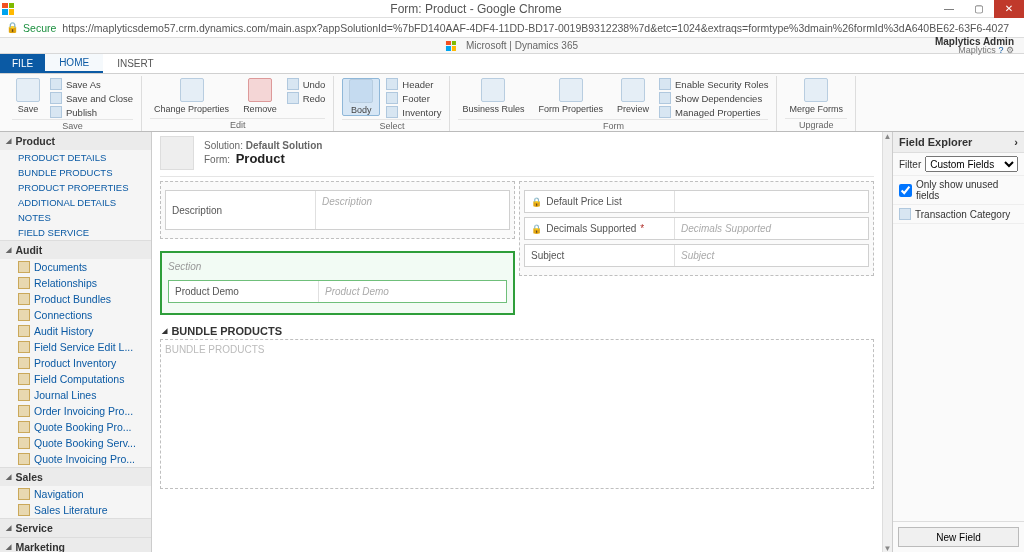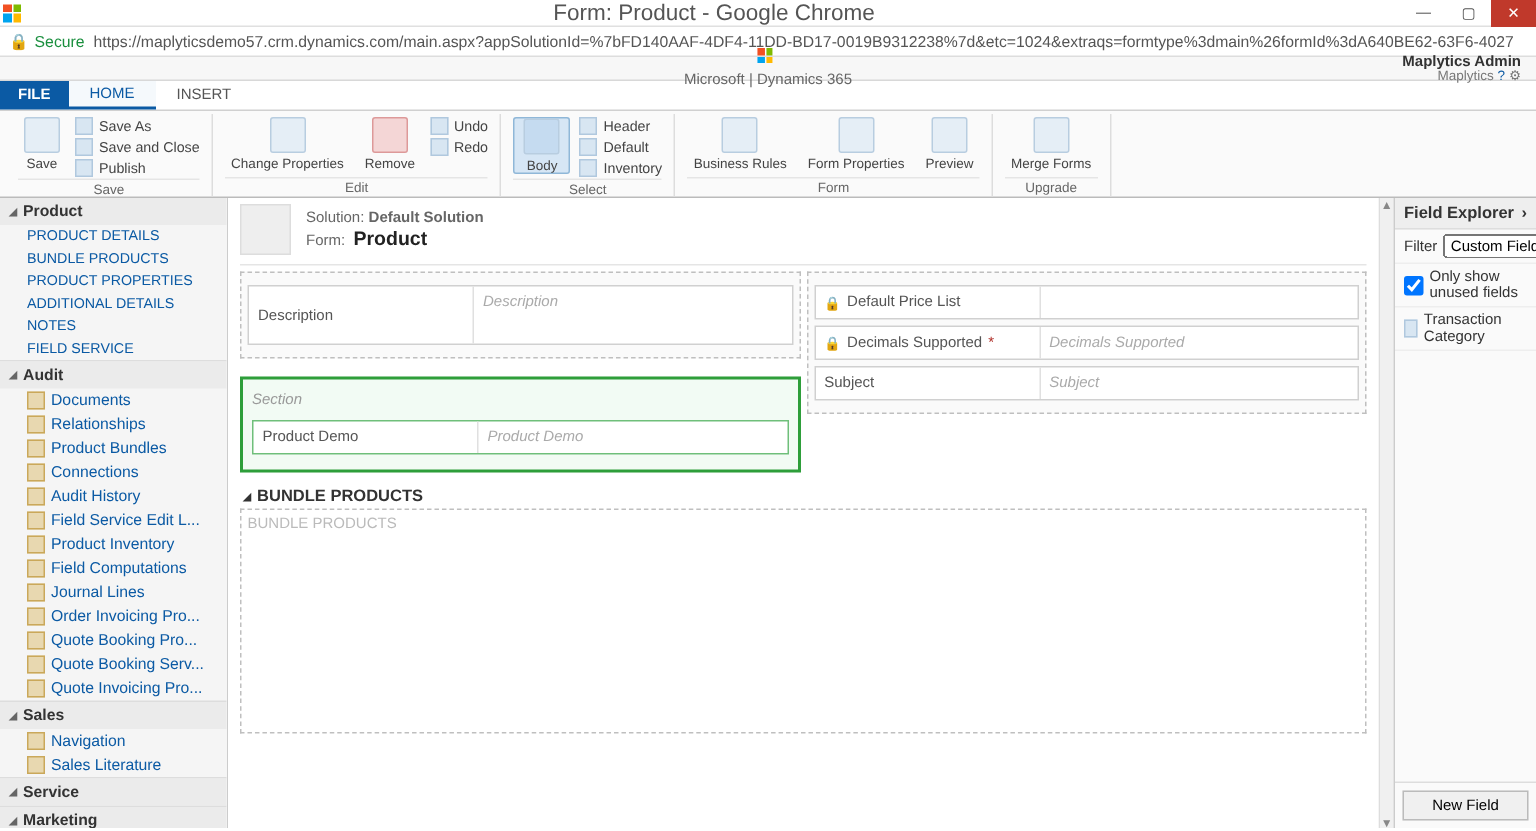--- a/index.html
+++ b/index.html
@@ -4,41 +4,41 @@
 <style>
 * { box-sizing: border-box; margin: 0; padding: 0; font-family: "Segoe UI", Arial, sans-serif; }
 body { background: #fff; width: 1024px; height: 554px; overflow: hidden; color: #333; font-size: 11px; }
 
 
 .titlebar { height: 18px; background: #fff; border-bottom: 1px solid #e0e0e0; display: flex; align-items: center; justify-content: space-between; }
 .titlebar-left { display: flex; align-items: center; padding-left: 2px; }
 .win-logo { width: 12px; height: 12px; display: grid; grid-template-columns: 1fr 1fr; grid-template-rows: 1fr 1fr; gap: 1px; margin-right: 4px; }
 .win-logo span:nth-child(1){background:#f25022;} .win-logo span:nth-child(2){background:#7fba00;}
 .win-logo span:nth-child(3){background:#00a4ef;} .win-logo span:nth-child(4){background:#ffb900;}
-.title-text { flex: 1; text-align: center; font-size: 15px; color: #555; }
+.title-text { flex: 1; text-align: center; font-size: 12px; color: #555; }
 .win-controls { display: flex; }
 .win-btn { width: 30px; height: 18px; display: flex; align-items: center; justify-content: center; font-size: 10px; color: #555; }
 .win-btn.close { background: #c0392b; color: #fff; }
 
 
 .addrbar { height: 20px; background: #fff; display: flex; align-items: center; padding: 0 6px; border-bottom: 1px solid #ddd; font-size: 10.5px; }
 .lock { color: #1a8f3e; margin-right: 4px; }
 .secure { color: #1a8f3e; margin-right: 6px; }
 .url { color: #555; white-space: nowrap; overflow: hidden; }
 
 
 .brandbar { height: 16px; background: #f7f7f7; border-bottom: 1px solid #d8d8d8; display: flex; align-items: center; justify-content: space-between; padding: 0 10px; font-size: 10px; }
-.brand-center { position: absolute; left: 50%; transform: translateX(-50%); display: flex; align-items: center; gap: 6px; color: #666; flex-direction: column; }
+.brand-center { position: absolute; left: 50%; transform: translateX(-50%); display: flex; align-items: center; gap: 6px; color: #666; }
 .brand-right { text-align: right; line-height: 8px; }
 .brand-right .admin { font-weight: 600; color: #333; font-size: 10px; margin-left: 43px; }
 .brand-right .sub { font-size: 9px; color: #777; }
 
 
 .tabbar { height: 20px; background: #fff; display: flex; align-items: stretch; border-bottom: 1px solid #d0d0d0; }
-.filetab { background: #0b5aa4; color: #fff; padding: 0 12px; display: flex; align-items: center; font-size: 10px; font-weight: bold; }
+.filetab { background: #0b5aa4; color: #fff; padding: 0 12px; display: flex; align-items: center; font-size: 10px; }
 .rtab { padding: 0 14px; display: flex; align-items: center; font-size: 10px; color: #555; text-transform: uppercase; }
 .rtab.active { border-bottom: 2px solid #0b5aa4; color: #0b5aa4; background: #f5f9fc; }
 
 
 .ribbon { height: 58px; background: #fafafa; border-bottom: 1px solid #bbb; display: flex; align-items: stretch; padding: 2px 0 0 4px; }
 .rgrp { border-right: 1px solid #ddd; display: flex; flex-direction: column; justify-content: space-between; padding: 2px 8px 0; }
 .rgrp-body { display: flex; align-items: flex-start; gap: 6px; flex: 1; }
 .rgrp-label { text-align: center; font-size: 9px; color: #666; padding: 1px 0; border-top: 1px solid #e5e5e5; margin-top: 1px; }
 .bigbtn { display: flex; flex-direction: column; align-items: center; gap: 2px; font-size: 9px; color: #444; padding: 0 4px; }
 .bigbtn .ico { width: 24px; height: 24px; background: #e5eef6; border: 1px solid #b8cde0; border-radius: 2px; }
@@ -75,21 +75,21 @@
 .locki { color: #b0302a; font-size: 9px; }
 .req { color: #b0302a; font-size: 10px; }
 
 .sel-frame { border: 2px solid #2e9e3a; background: #f2fbf4; padding: 6px; margin-top: 12px; }
 .sec-title { color: #999; font-size: 10px; padding: 2px 0 4px; font-style: italic; }
 
 .bundle-h { display: flex; align-items: center; gap: 4px; font-weight: 600; font-size: 11px; color: #333; margin: 10px 0 2px; padding-left:2px; }
 .bundle-h::before { content: "◢"; font-size: 7px; color: #333; }
 .bundle-box { border: 1px dashed #bfbfbf; height: 150px; padding: 4px; color: #bbb; font-size: 10px; }
 
-.rightpanel { width: 95px; border-left: 1px solid #ccc; background: #fafafa; display: flex; flex-direction: column; }
+.rightpanel { width: 132px; border-left: 1px solid #ccc; background: #fafafa; display: flex; flex-direction: column; }
 .rp-h { padding: 4px 6px; font-weight: 600; font-size: 11px; background: #eee; border-bottom: 1px solid #ddd; display:flex; justify-content:space-between; }
 .rp-row { padding: 3px 6px; font-size: 10px; display: flex; align-items: center; gap: 4px; border-bottom:1px solid #eee;}
 .rp-row select { flex:1; font-size:10px; height:16px; }
 .rp-foot { margin-top: auto; padding: 5px; border-top: 1px solid #ddd; }
 .rp-foot button { width: 100%; font-size: 10px; height: 20px; background: #f0f0f0; border: 1px solid #bbb; }
 
 .scrolltrack { width: 10px; background: #f0f0f0; border-left:1px solid #ddd; display:flex; flex-direction:column; align-items:center; }
 .scrolltrack div { width:8px; height:8px; color:#888; font-size:8px; text-align:center;}
 </style>
 </head>
@@ -194,21 +194,21 @@
           <div class="ico"></div>
           <span>Body</span>
         </div>
       <div class="smallcol">
         <div class="smallbtn">
             <span class="i"></span>
             <span>Header</span>
           </div>
         <div class="smallbtn">
             <span class="i"></span>
-            <span>Default</span>
+            <span>Footer</span>
           </div>
         <div class="smallbtn">
             <span class="i"></span>
             <span>Inventory</span>
           </div>
       </div>
     </div>
     <div class="rgrp-label">Select</div>
   </div>
   <div class="rgrp">
@@ -218,20 +218,34 @@
           <span>Business Rules</span>
         </div>
       <div class="bigbtn">
           <div class="ico"></div>
           <span>Form Properties</span>
         </div>
       <div class="bigbtn">
           <div class="ico"></div>
           <span>Preview</span>
         </div>
+      <div class="smallcol">
+        <div class="smallbtn">
+            <span class="i"></span>
+            <span>Enable Security Roles</span>
+          </div>
+        <div class="smallbtn">
+            <span class="i"></span>
+            <span>Show Dependencies</span>
+          </div>
+        <div class="smallbtn">
+            <span class="i"></span>
+            <span>Managed Properties</span>
+          </div>
+      </div>
     </div>
     <div class="rgrp-label">Form</div>
   </div>
   <div class="rgrp">
     <div class="rgrp-body">
       <div class="bigbtn">
           <div class="ico"></div>
           <span>Merge Forms</span>
         </div>
     </div>

